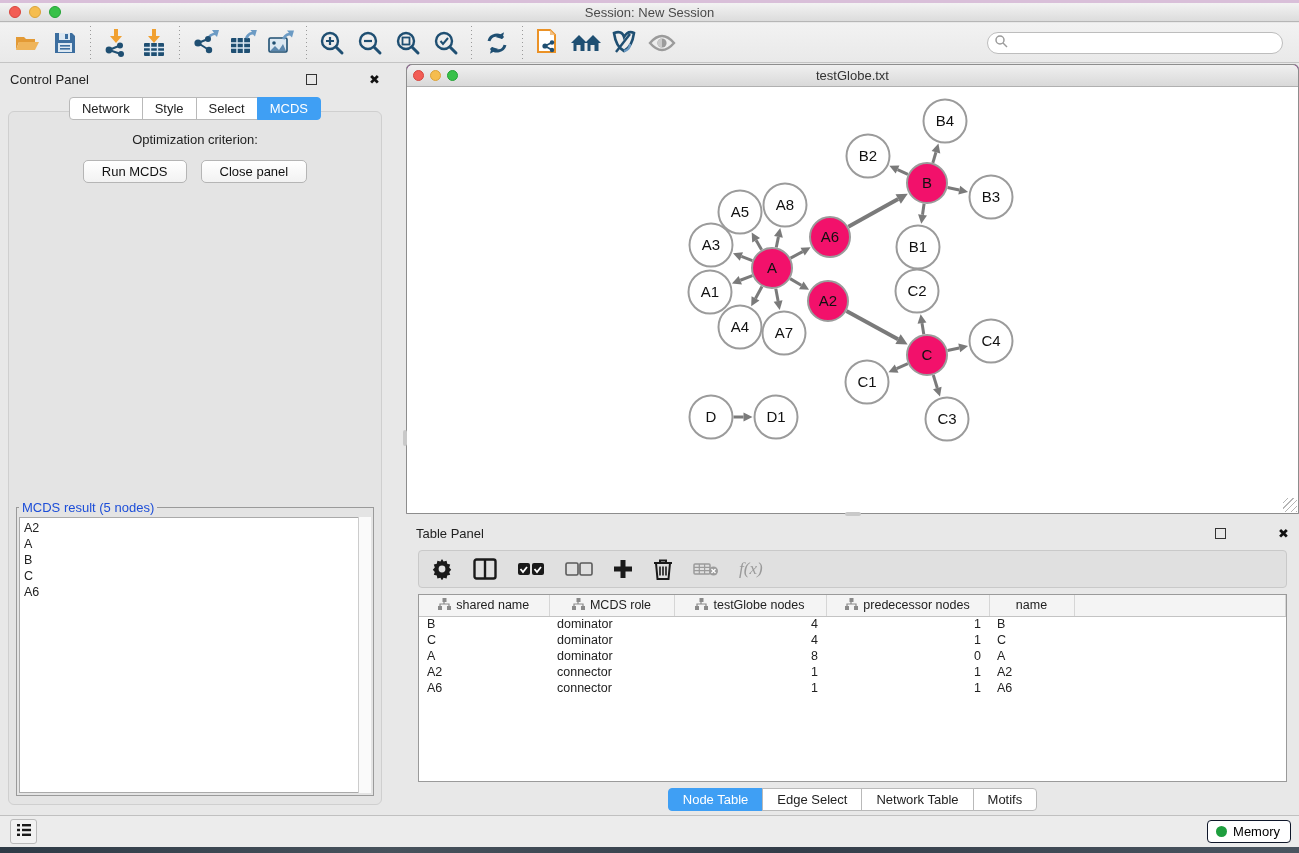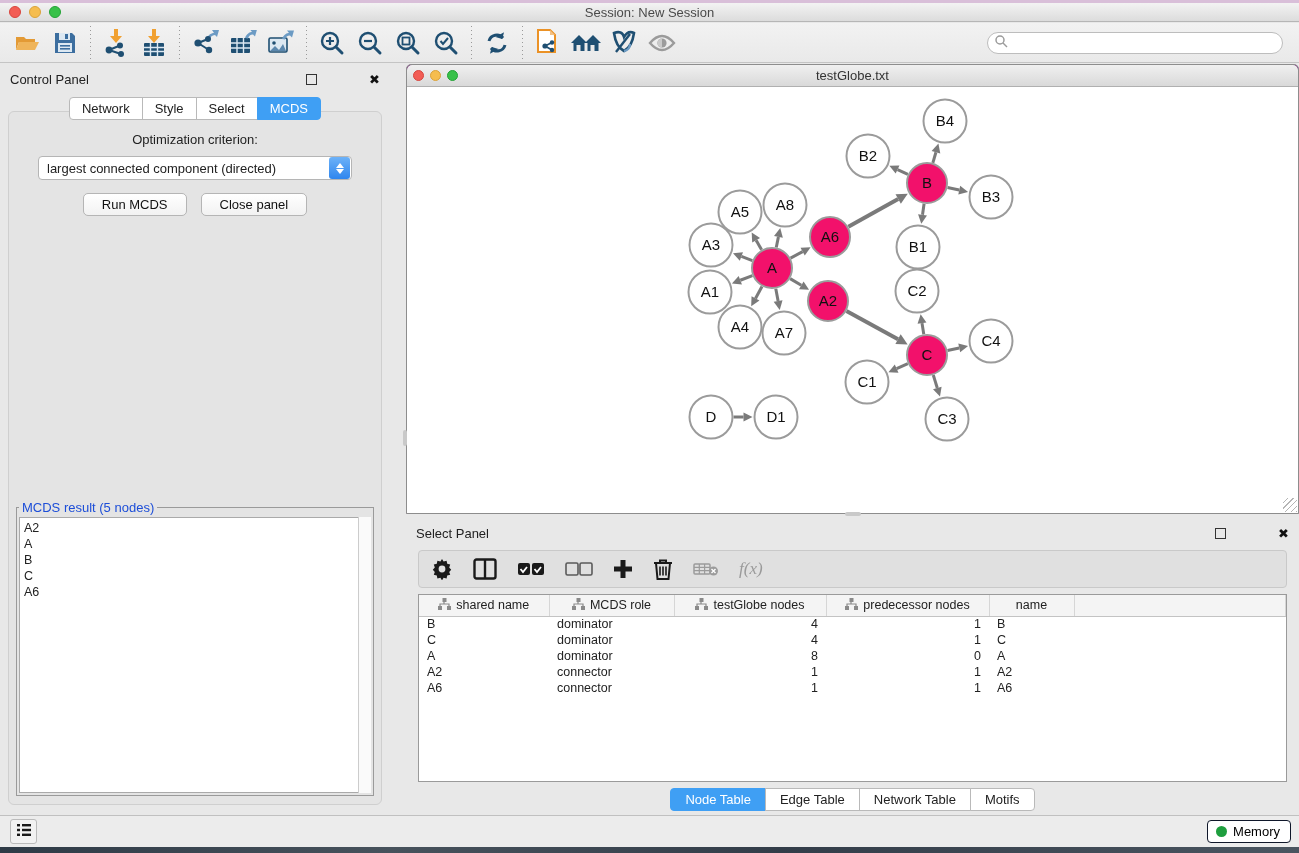--- a/index.html
+++ b/index.html
@@ -276,27 +276,20 @@
     <span class="close-x">✖</span>
   </div>
   <div class="ctab-row" id="control-tabs">
       <div class="ctab">Network</div>
       <div class="ctab">Style</div>
       <div class="ctab">Select</div>
       <div class="ctab active">MCDS</div>
     </div>
   <div class="cp-inner">
     <div class="opt-label">Optimization criterion:</div>
-    <div class="combo">
-      <span class="combo-text">largest connected component (directed)</span>
-      <span class="combo-btn">
-        <span class="chev up"></span>
-          <span class="chev down"></span>
-      </span>
-    </div>
     <div class="btn-row">
       <button class="mac-btn">Run MCDS</button>
       <button class="mac-btn">Close panel</button>
     </div>
     <fieldset class="fieldset">
       <legend>MCDS result (5 nodes)</legend>
       <div class="result-list" id="result-list">
           <div>A2</div>
           <div>A</div>
           <div>B</div>
@@ -401,21 +394,21 @@
         <text x="369" y="335" text-anchor="middle" font-size="15" fill="#111" font-family="Liberation Sans, DejaVu Sans, sans-serif">D1</text>
       </svg>
     <div class="resize-grip"></div>
   </div>
 </div>
 <div class="mini-scroll-v"></div>
 <div class="mini-scroll-h"></div>
 
 <div class="table-panel">
   <div class="panel-head">
-    <span>Select Panel</span>
+    <span>Table Panel</span>
     <span class="spacer"></span>
     <span class="float-box"></span>
     <span class="close-x">✖</span>
   </div>
   <div class="tp-toolbar">
     <span class="tp-icon">
       <svg width="22" height="22" viewBox="0 0 22 22">
           <path d="M11 1 l1.6 2.6 3 -.8 .6 3 3 .8 -1 2.9 2 2.2 -2 2.2 1 2.9 -3 .8 -.6 3 -3 -.8 -1.6 2.6 -1.6 -2.6 -3 .8 -.6 -3 -3 -.8 1 -2.9 -2 -2.2 2 -2.2 -1 -2.9 3 -.8 .6 -3 3 .8 Z" fill="#1a1a1a"></path>
           <circle cx="11" cy="11" r="3.4" fill="#e0e0e0"></circle>
         </svg>
@@ -573,21 +566,21 @@
             <td class="num">1</td>
             <td class="num">1</td>
             <td>A6</td>
             <td></td>
           </tr>
         </tbody>
     </table>
   </div>
   <div class="tp-tabs" id="table-tabs">
       <div class="tp-tab active">Node Table</div>
-      <div class="tp-tab">Edge Table</div>
+      <div class="tp-tab">Edge Select</div>
       <div class="tp-tab">Network Table</div>
       <div class="tp-tab">Motifs</div>
     </div>
 </div>
 
 <div class="status-bar">
   <div class="status-left-btn">
     <span>
       <svg width="16" height="14" viewBox="0 0 16 14">
           <g fill="#1a1a1a">

